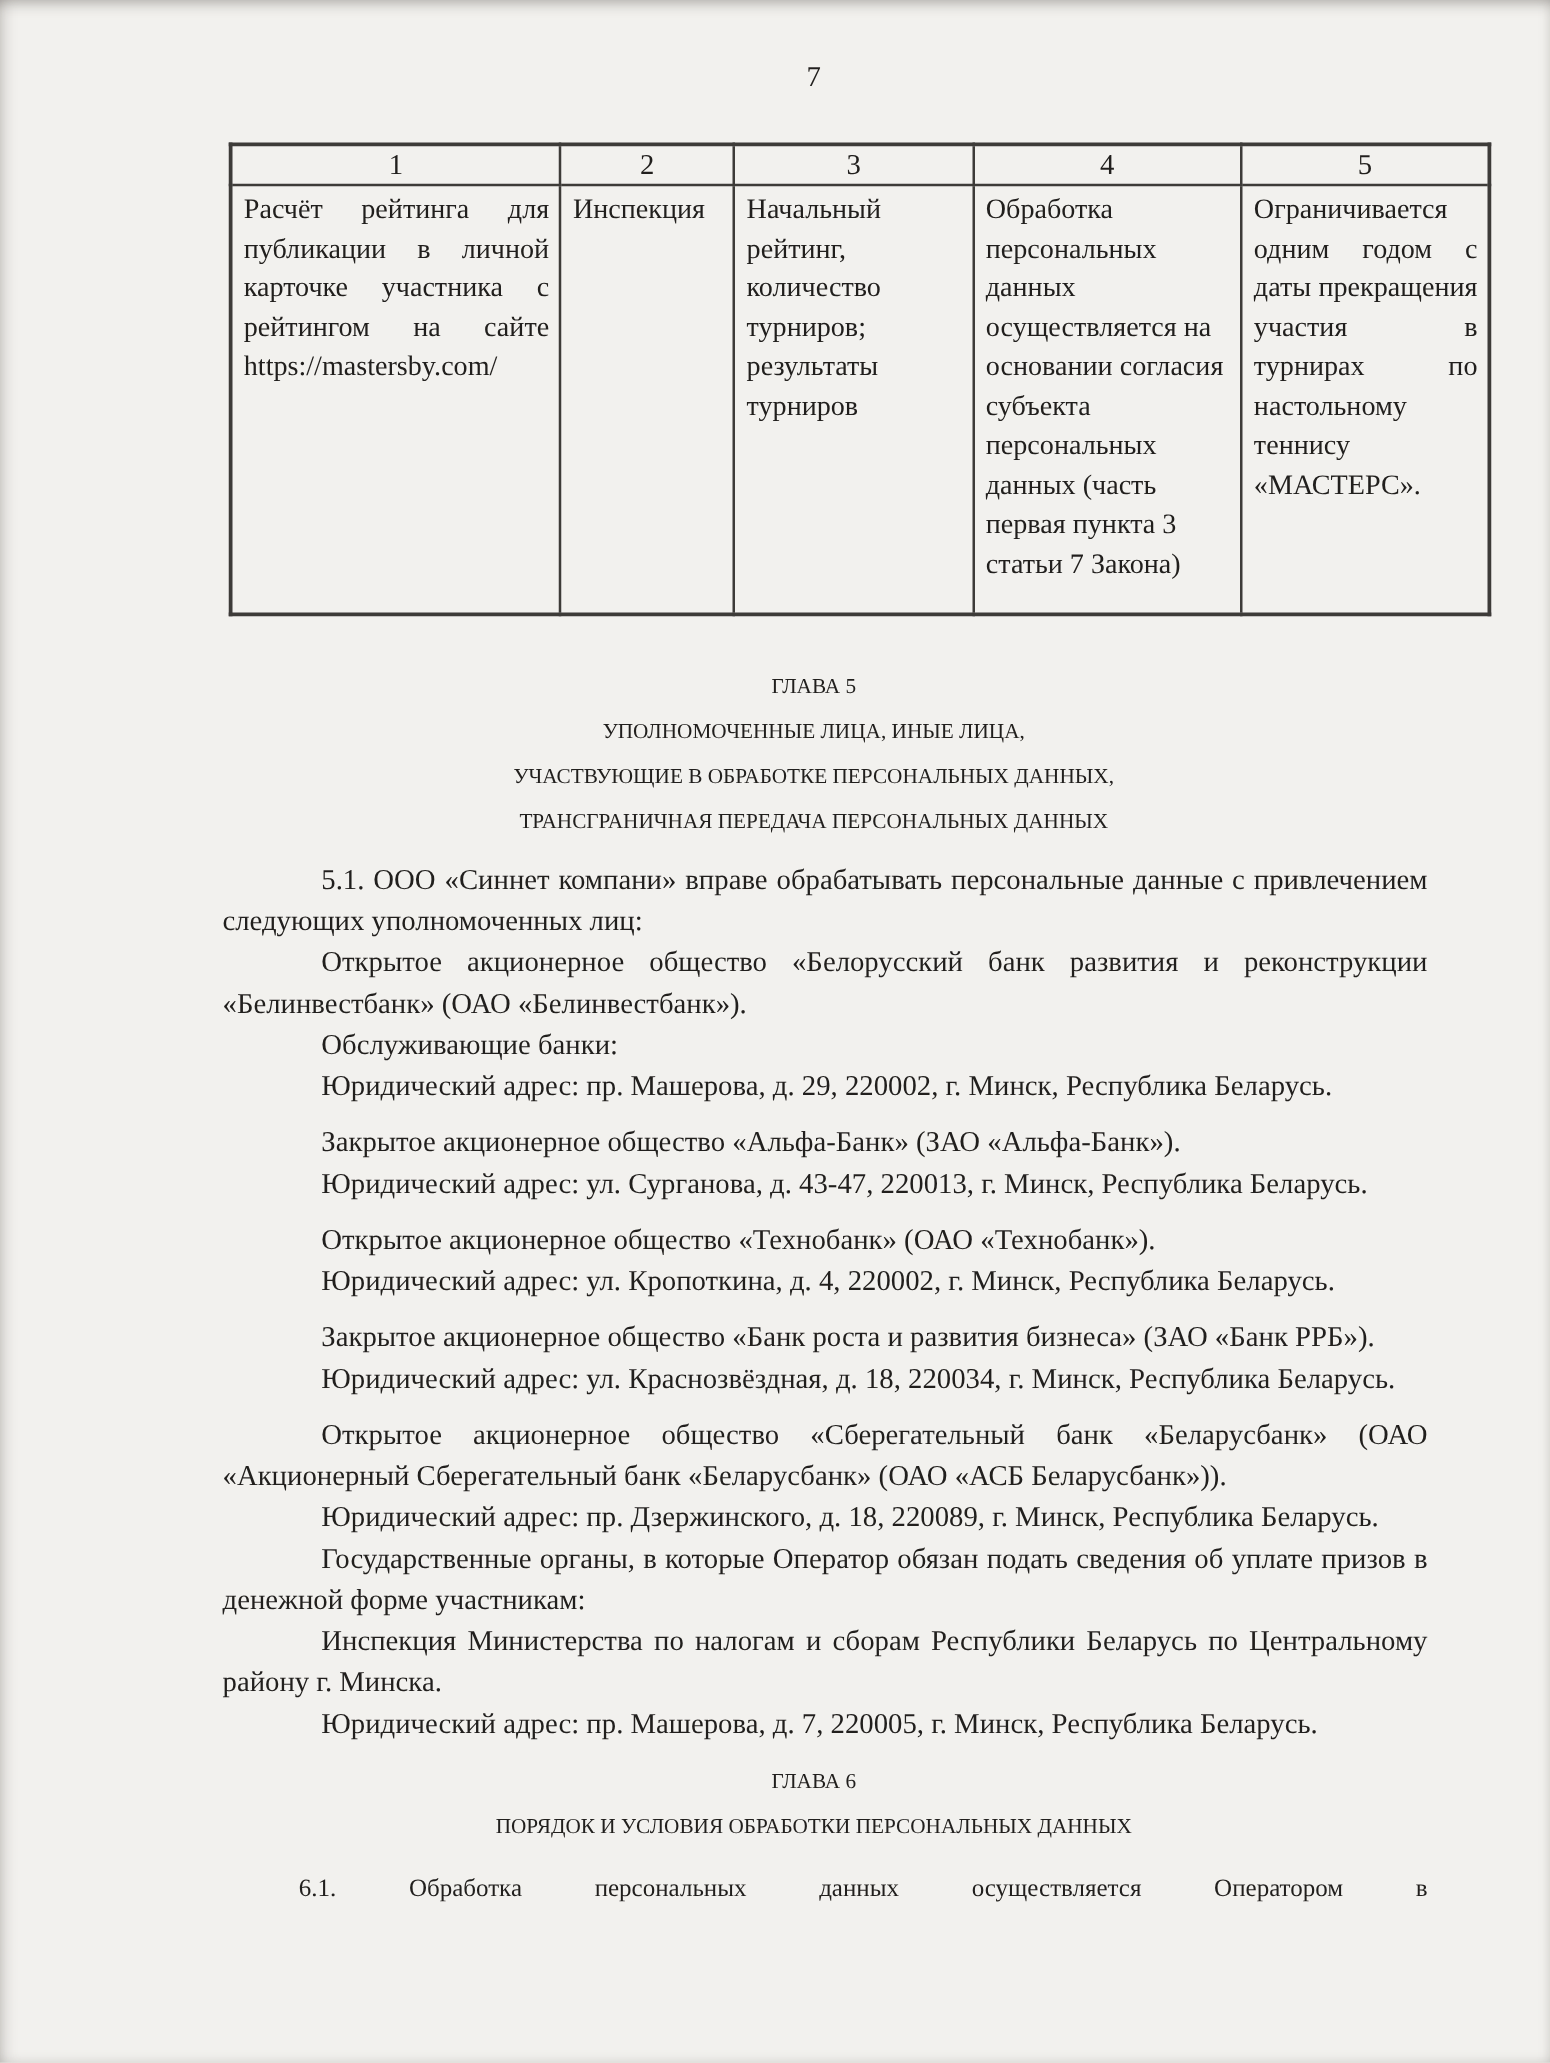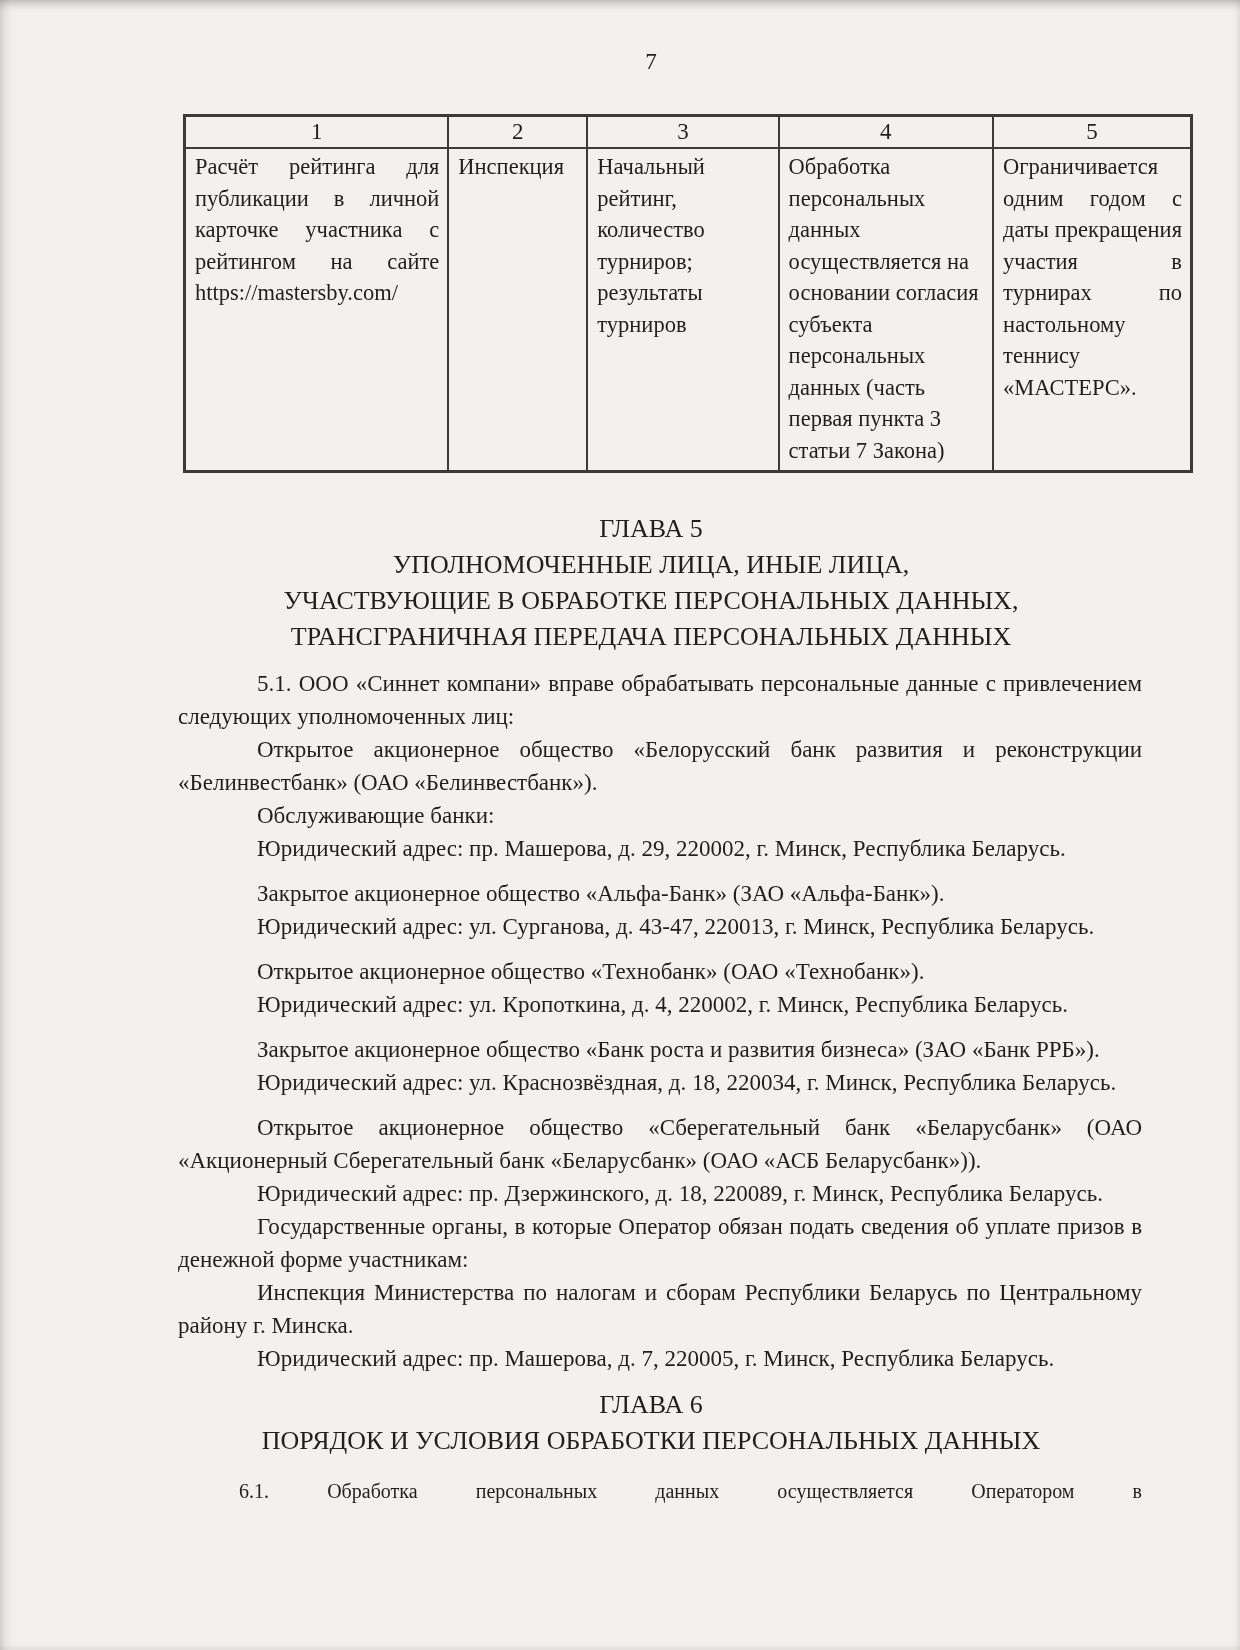--- a/index.html
+++ b/index.html
@@ -49,34 +49,34 @@
   table.data-table th {
     font-weight: normal;
     font-size: 23px;
     height: 27px;
     line-height: 27px;
     text-align: center;
     padding: 1px 0 2px 0;
   }
   table.data-table td {
     vertical-align: top;
-    padding: 2px 8px 4px 9px;
+    padding: 2px 8px 24px 9px;
     height: 282px;
   }
   .col1 { width: 26.2%; }
   .col2 { width: 13.8%; }
   .col3 { width: 19.0%; }
   .col4 { width: 21.3%; }
   .col5 { width: 19.7%; }
   td.cell-justify { text-align: justify; }
 
   
   .chapter-heading {
     text-align: center;
-    font-size: 26px;
+    font-size: 17px;
     line-height: 36px;
   }
   .chapter-heading.ch5 { margin-top: 38px; }
   .chapter-heading.ch6 { margin-top: 12px; }
   .chapter-heading div { margin: 0; }
 
   
   .body-text { margin-top: 12px; margin-left: 18px; }
   .body-text p {
     margin: 0;

